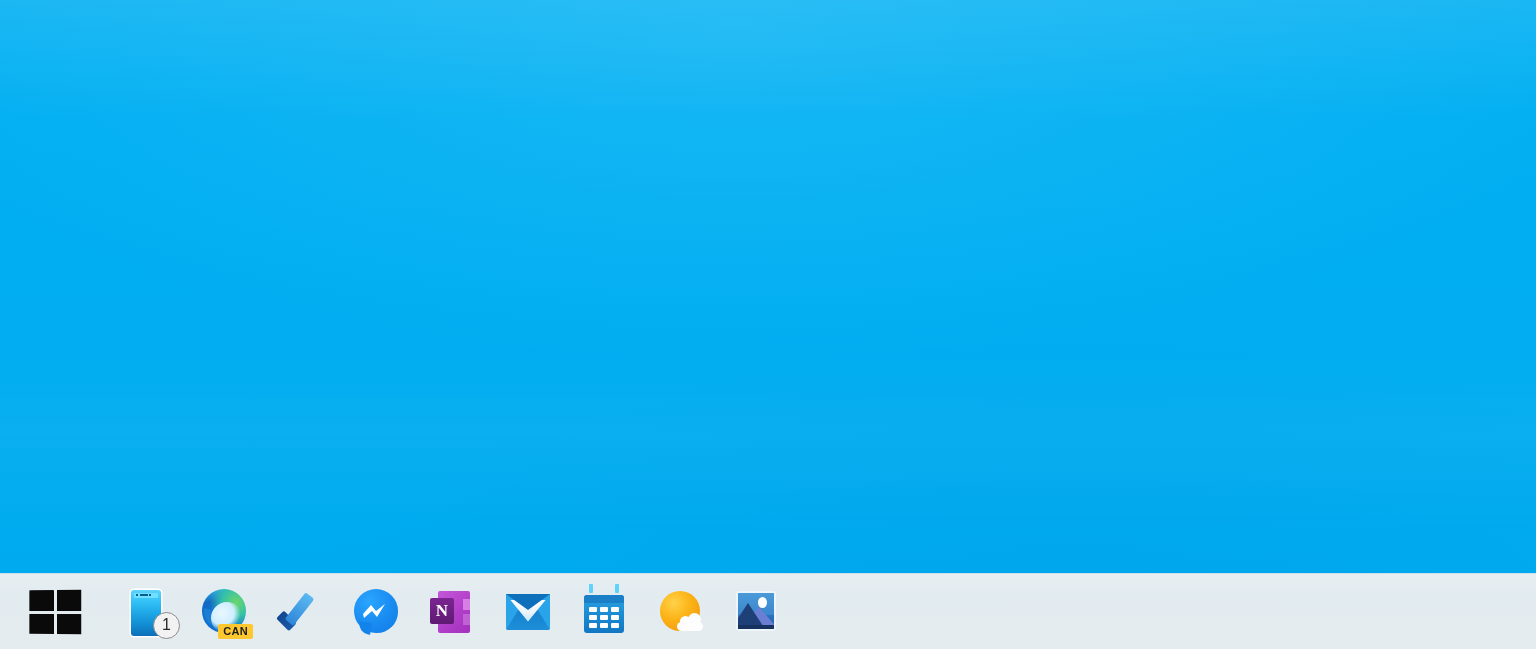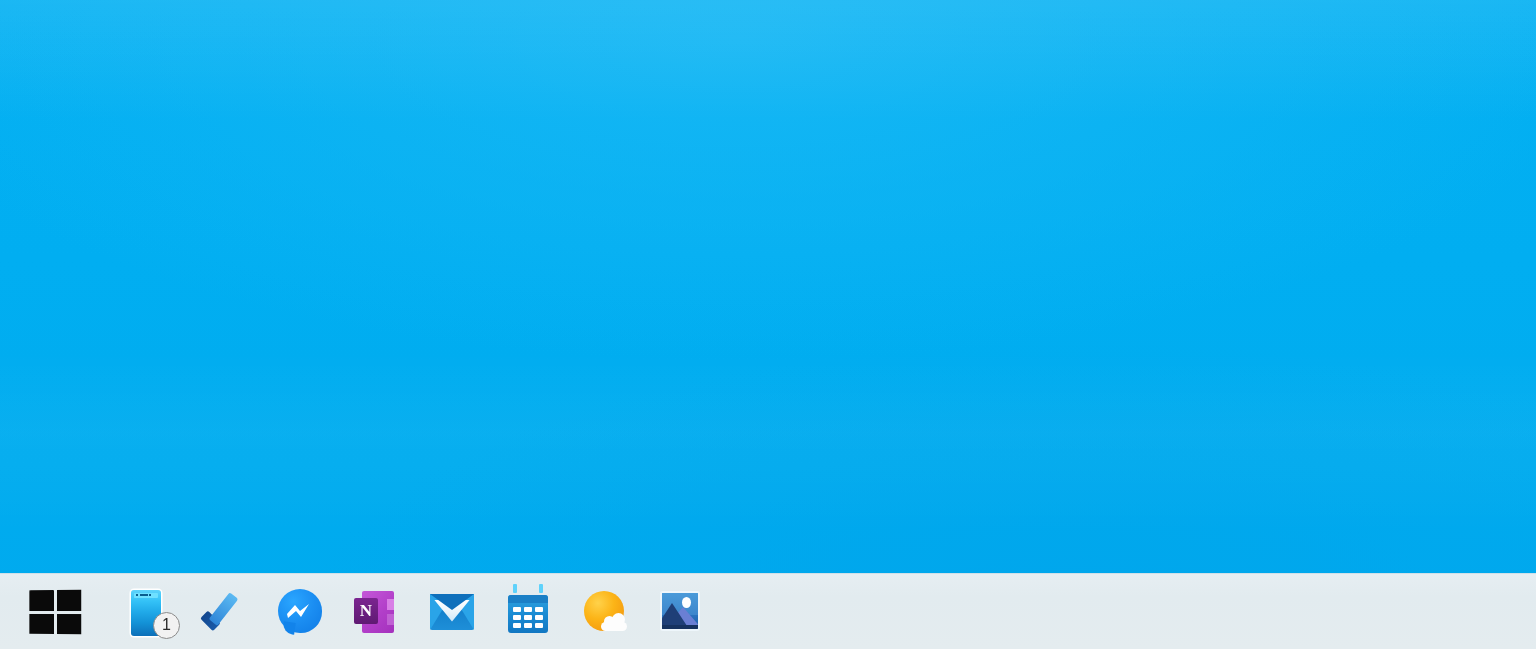--- a/index.html
+++ b/index.html
@@ -282,20 +282,29 @@
           <div class="phone-bar">
             <i></i>
               <i class="w"></i>
               <i></i>
           </div>
         </div>
         <div class="badge">1</div>
       </div>
     </div>
 
+    <div class="tb-btn" title="Microsoft Edge Canary">
+      <div class="icon-wrap">
+        <div class="edge">
+          <div class="edge-crescent"></div>
+          <div class="edge-swoop"></div>
+        </div>
+        <div class="can-badge">CAN</div>
+      </div>
+    </div>
 
     <div class="tb-btn" title="Microsoft To Do">
       <div class="icon-wrap">
         <div class="todo">
             <i class="short"></i>
             <i class="long"></i>
           </div>
       </div>
     </div>
 

